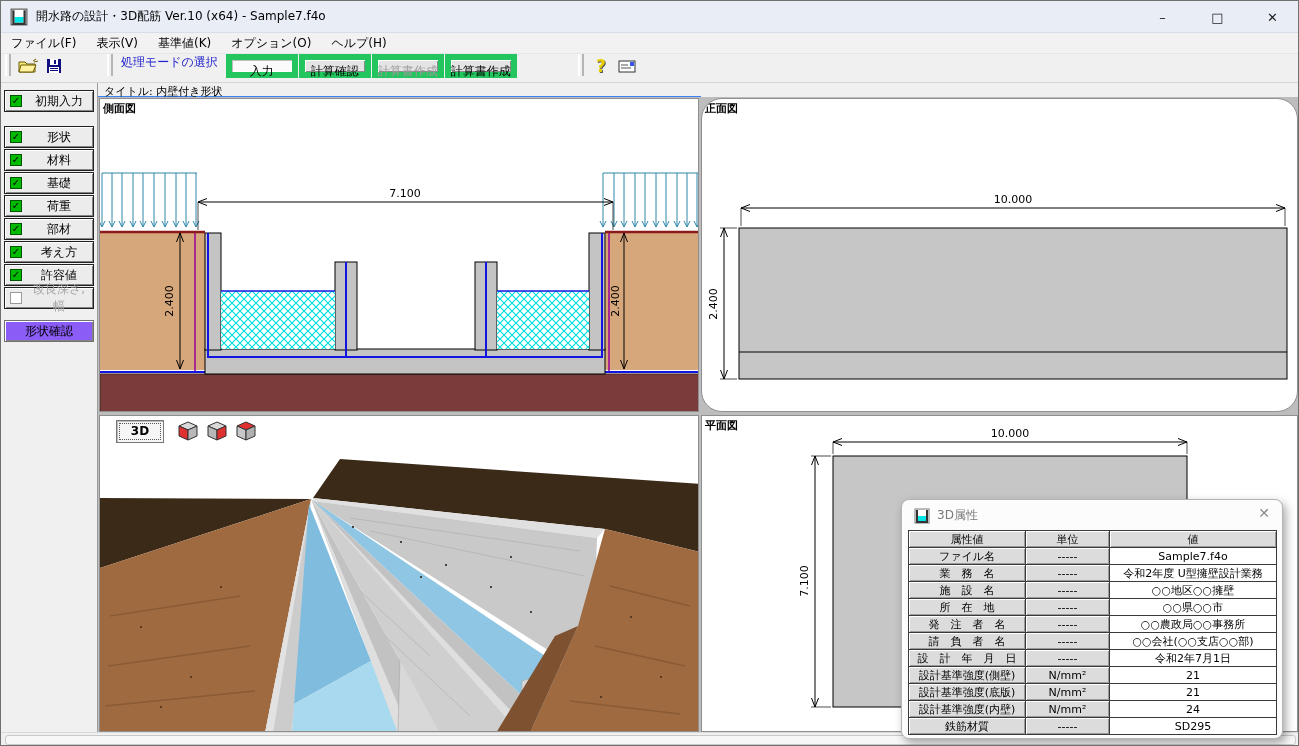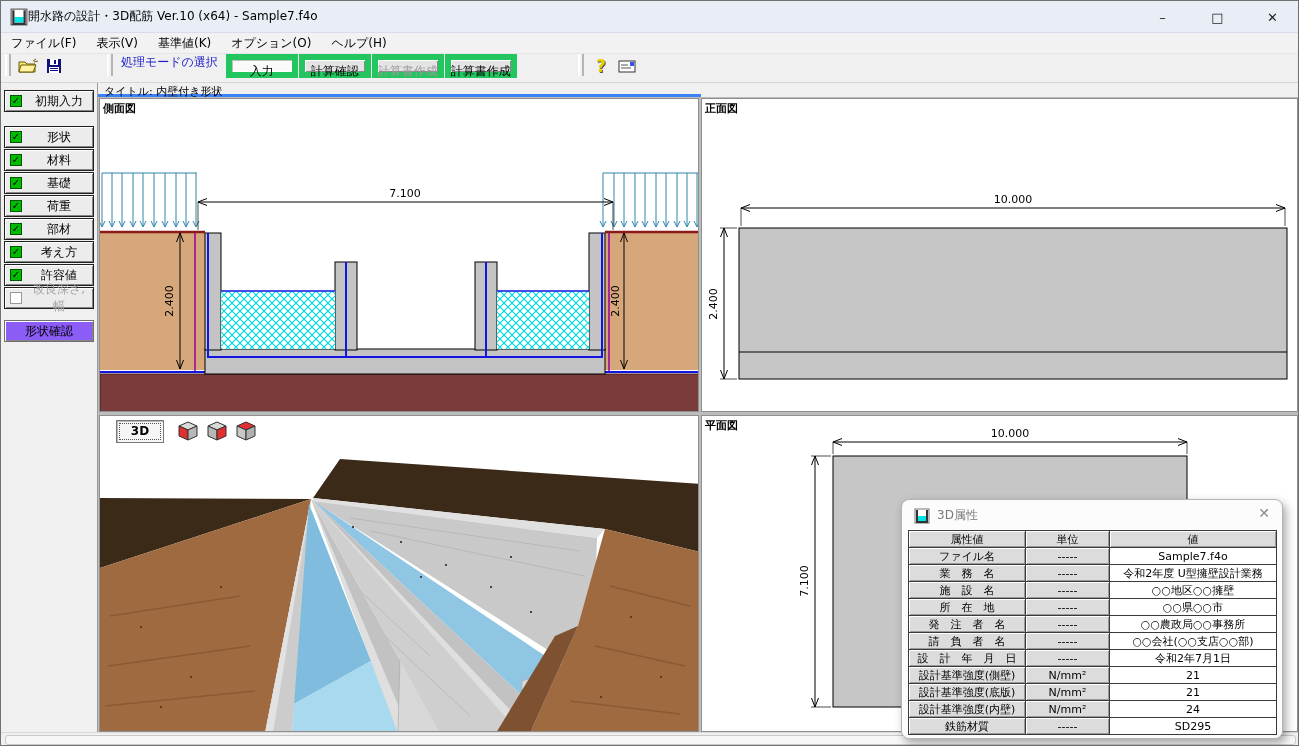--- a/index.html
+++ b/index.html
@@ -7,21 +7,21 @@
   .window {
     position:relative; width:1299px; height:746px; background:#F0F0F0;
     border:1px solid #707070; overflow:hidden;
   }
   
   .titlebar {
     position:absolute; left:0; top:0; width:1299px; height:32px;
     background:#E9EEF6; display:flex; align-items:center; padding-left:9px;
     border-bottom:1px solid #D8DEE8;
   }
-  .titlebar .app-title { font-size:12px; color:#000; margin-left:0; }
+  .titlebar .app-title { font-size:12px; color:#000; margin-left:8px; }
   .win-controls { position:absolute; right:0; top:0; height:32px; display:flex; }
   .win-btn { width:55px; height:32px; display:flex; align-items:center; justify-content:center;
     font-size:13px; color:#222; }
   
   .menubar {
     position:absolute; left:0; top:32px; width:1299px; height:20px;
     background:#F2F2F2; display:flex; align-items:center; font-size:12px;
   }
   .menu-item { padding:2px 10px; color:#000; }
   
@@ -58,21 +58,21 @@
   }
   .side-btn .cb.empty { background:#FFF; border:1px solid #9A9A9A; }
   .side-btn .lbl { flex:1; text-align:center; padding-right:2px; }
   .side-btn.first { margin-bottom:14px; }
   .side-btn.disabled { color:#A5A5A5; }
   .side-btn.confirm { margin-top:11px; border:1px solid #707070; background:#8b5cf6; justify-content:center; }
   .side-btn.confirm .lbl { padding:0; }
   
   .pane-header {
     position:absolute; height:14px; background:#F0F0F0; font-size:11px;
-    color:#000; padding:1px 0 0 6px; border-bottom:3px solid #3b82f6;
+    color:#000; padding:1px 0 0 6px; border-bottom:1px solid #3b82f6;
   }
   
   .main-bg { position:absolute; left:97px; top:96px; width:1202px; height:635px; background:#BDBDBD; }
   .panel { position:absolute; background:#FFF; border:1px solid #8F8F8F; overflow:hidden; }
   .panel .view-label {
     position:absolute; left:3px; top:2px; font-size:11px; font-weight:bold; color:#000; z-index:3;
   }
   
   .view3d-bar { position:absolute; left:0; top:0; width:100%; height:30px; background:#FFF; display:flex; align-items:center; padding-left:16px; }
   .btn-3d {
@@ -299,21 +299,21 @@
       <text transform="rotate(-90 73 202)" x="73" y="202" font-size="11" text-anchor="middle" fill="#000">2.400</text>
 
       <g stroke="#000" fill="none">
         <line x1="524" y1="134" x2="524" y2="270"></line>
         <path d="M524 134 L520.5 143 M524 134 L527.5 143 M524 270 L520.5 261 M524 270 L527.5 261"></path>
       </g>
       <text transform="rotate(-90 519 202)" x="519" y="202" font-size="11" text-anchor="middle" fill="#000">2.400</text>
     </svg>
   </div>
 
-  <div class="panel" style="left:700px; top:97px; width:597px; height:314px;">
+  <div class="panel" style="left:700px; top:97px; width:597px; height:314px;border-radius:21px;">
     <div class="view-label">正面図</div>
     <svg width="597" height="314" viewBox="0 0 597 314">
       <rect x="37" y="129" width="548" height="151" fill="#C6C6C6" stroke="#000"></rect>
       <line x1="37" y1="253" x2="585" y2="253" stroke="#000"></line>
       <g stroke="#000" fill="none">
         <line x1="39" y1="109" x2="583" y2="109"></line>
         <path d="M39 109 L48 105.5 M39 109 L48 112.5 M583 109 L574 105.5 M583 109 L574 112.5"></path>
         <line x1="39" y1="109" x2="39" y2="127" stroke-width="0.7"></line>
         <line x1="583" y1="109" x2="583" y2="127" stroke-width="0.7"></line>
       </g>

